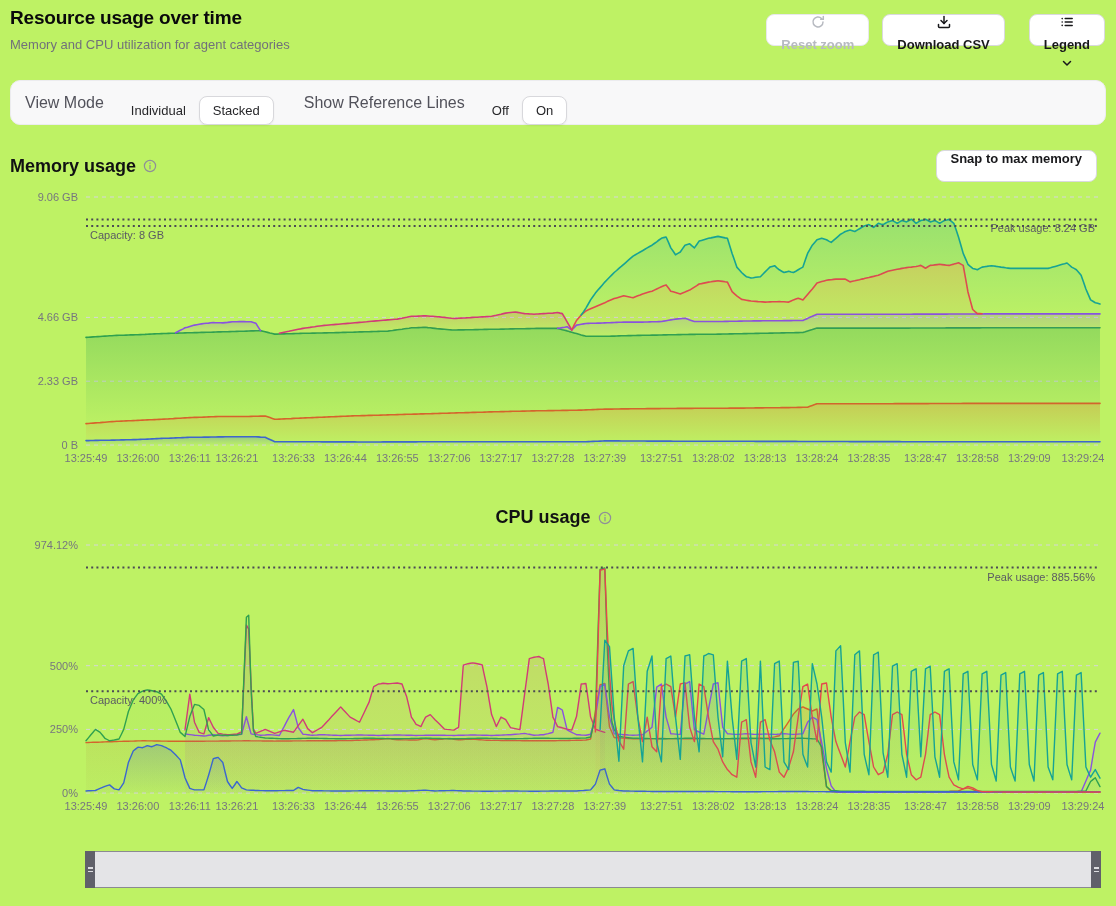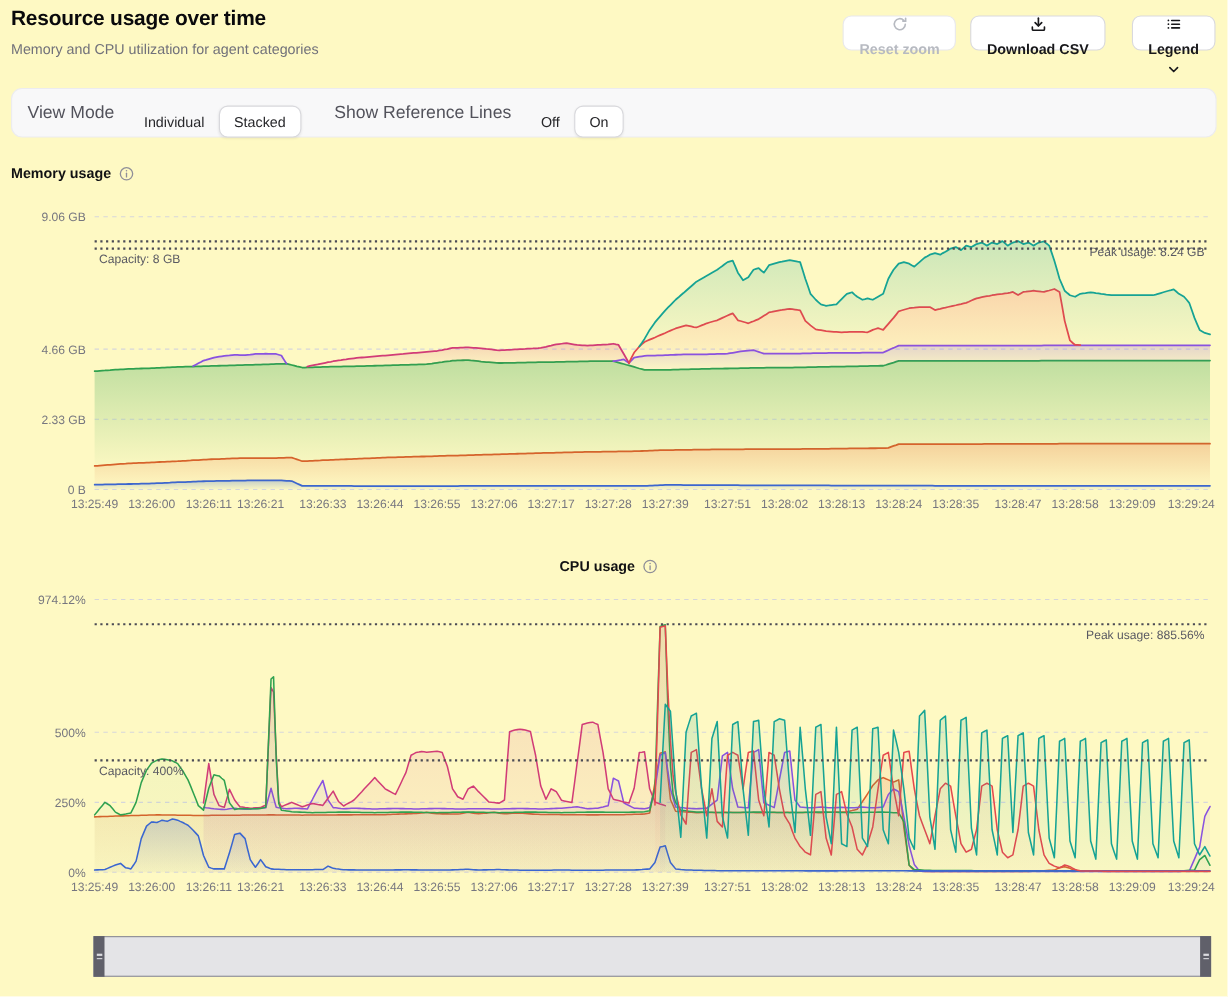--- a/index.html
+++ b/index.html
@@ -1,18 +1,18 @@
 <!DOCTYPE html>
 <html><head>
 <meta charset="utf-8">
 <style>
   * { box-sizing: border-box; margin: 0; padding: 0; }
   html,body { background:#fff; }
   body { font-family:"Liberation Sans", sans-serif; color:#18181b; }
-  #app { position:relative; width:1116px; height:906px; background:#fef9c3; overflow:hidden; }
+  #app { position:relative; width:1116px; height:906px; background:#bef264; overflow:hidden; }
 
   .page-title { position:absolute; left:10px; top:7px; font-size:19px; font-weight:700; color:#09090b; letter-spacing:-0.2px; }
   .page-subtitle { position:absolute; left:10px; top:37px; font-size:13px; color:#71717a; }
 
   .top-buttons { position:absolute; top:14px; right:11px; display:flex; align-items:center; }
   .btn { display:inline-flex; align-items:center; gap:8px; height:32px; padding:0 14px;
          background:#fff; border:1px solid #d9d9de; border-radius:8px;
          font-family:"Liberation Sans", sans-serif; font-size:13px; font-weight:700; color:#18181b;
          cursor:pointer; white-space:nowrap;flex-direction:column; }
   .btn.disabled { color:#b7bac1; border-color:#e8e8ec; cursor:default; }
@@ -25,21 +25,21 @@
              display:flex; align-items:center; padding:0 12px; }
   .ctl-label { font-size:16px; color:#52525b; margin:0 14px 0 2px; }
   .ctl-label.second { margin-left:30px; }
   .seg-option { font-size:13px; color:#27272a; padding:6px 13px; border-radius:8px; cursor:pointer;margin-top:16px; }
   .seg-option.selected { background:#fff; border:1px solid #d8d8dc; box-shadow:0 1px 2px rgba(0,0,0,0.06); }
 
   .section-header { position:absolute; left:10px; right:19px; display:flex; align-items:center; justify-content:space-between; }
   .section-header.mem { top:150px; }
   .section-header.cpu { top:507px;justify-content:center; }
   .section-title-wrap { display:flex; align-items:center; gap:7px; }
-  .section-title { font-size:13px; font-weight:700; color:#111113; }
+  .section-title { font-size:18px; font-weight:700; color:#111113; }
   .info-icon { display:inline-flex; cursor:pointer; }
 
   .chart-svg { position:absolute; left:0; width:1116px; height:300px; }
   #mem-svg { top:185px; }
   #cpu-svg { top:532px; }
   .tick-label { font-family:"Liberation Sans", sans-serif; font-size:11px; fill:#76767f; }
   .ref-label  { font-family:"Liberation Sans", sans-serif; font-size:11px; fill:#5a5a63; }
 
   .brush { position:absolute; left:85px; top:851px; width:1016px; height:37px;
            background:#e4e4e7; border:1px solid #8a8a92; cursor:grab; }
@@ -110,20 +110,21 @@
     <div class="section-title-wrap">
       <span class="section-title">Memory usage</span>
       <span class="info-icon">
         <svg width="14" height="14" viewBox="0 0 14 14" fill="none" stroke="#8f8f98" stroke-width="1.2">
           <circle cx="7" cy="7" r="5.6"></circle>
             <path d="M7 6.4v3.4" stroke-linecap="round"></path>
             <circle cx="7" cy="4.2" r="0.7" fill="#8f8f98" stroke="none"></circle>
         </svg>
       </span>
     </div>
+    <button class="btn">Snap to max memory</button>
   </div>
 
   <svg id="mem-svg" class="chart-svg" viewBox="0 0 1116 300">
       <defs>
         <clipPath id="clip0">
           <rect x="85" y="0" width="1016" height="262"></rect>
         </clipPath>
         <linearGradient id="g0-0" x1="0" y1="0" x2="0" y2="1">
           <stop offset="0%" stop-color="#3a66d0" stop-opacity="0.28"></stop>
           <stop offset="100%" stop-color="#3a66d0" stop-opacity="0.02"></stop>

